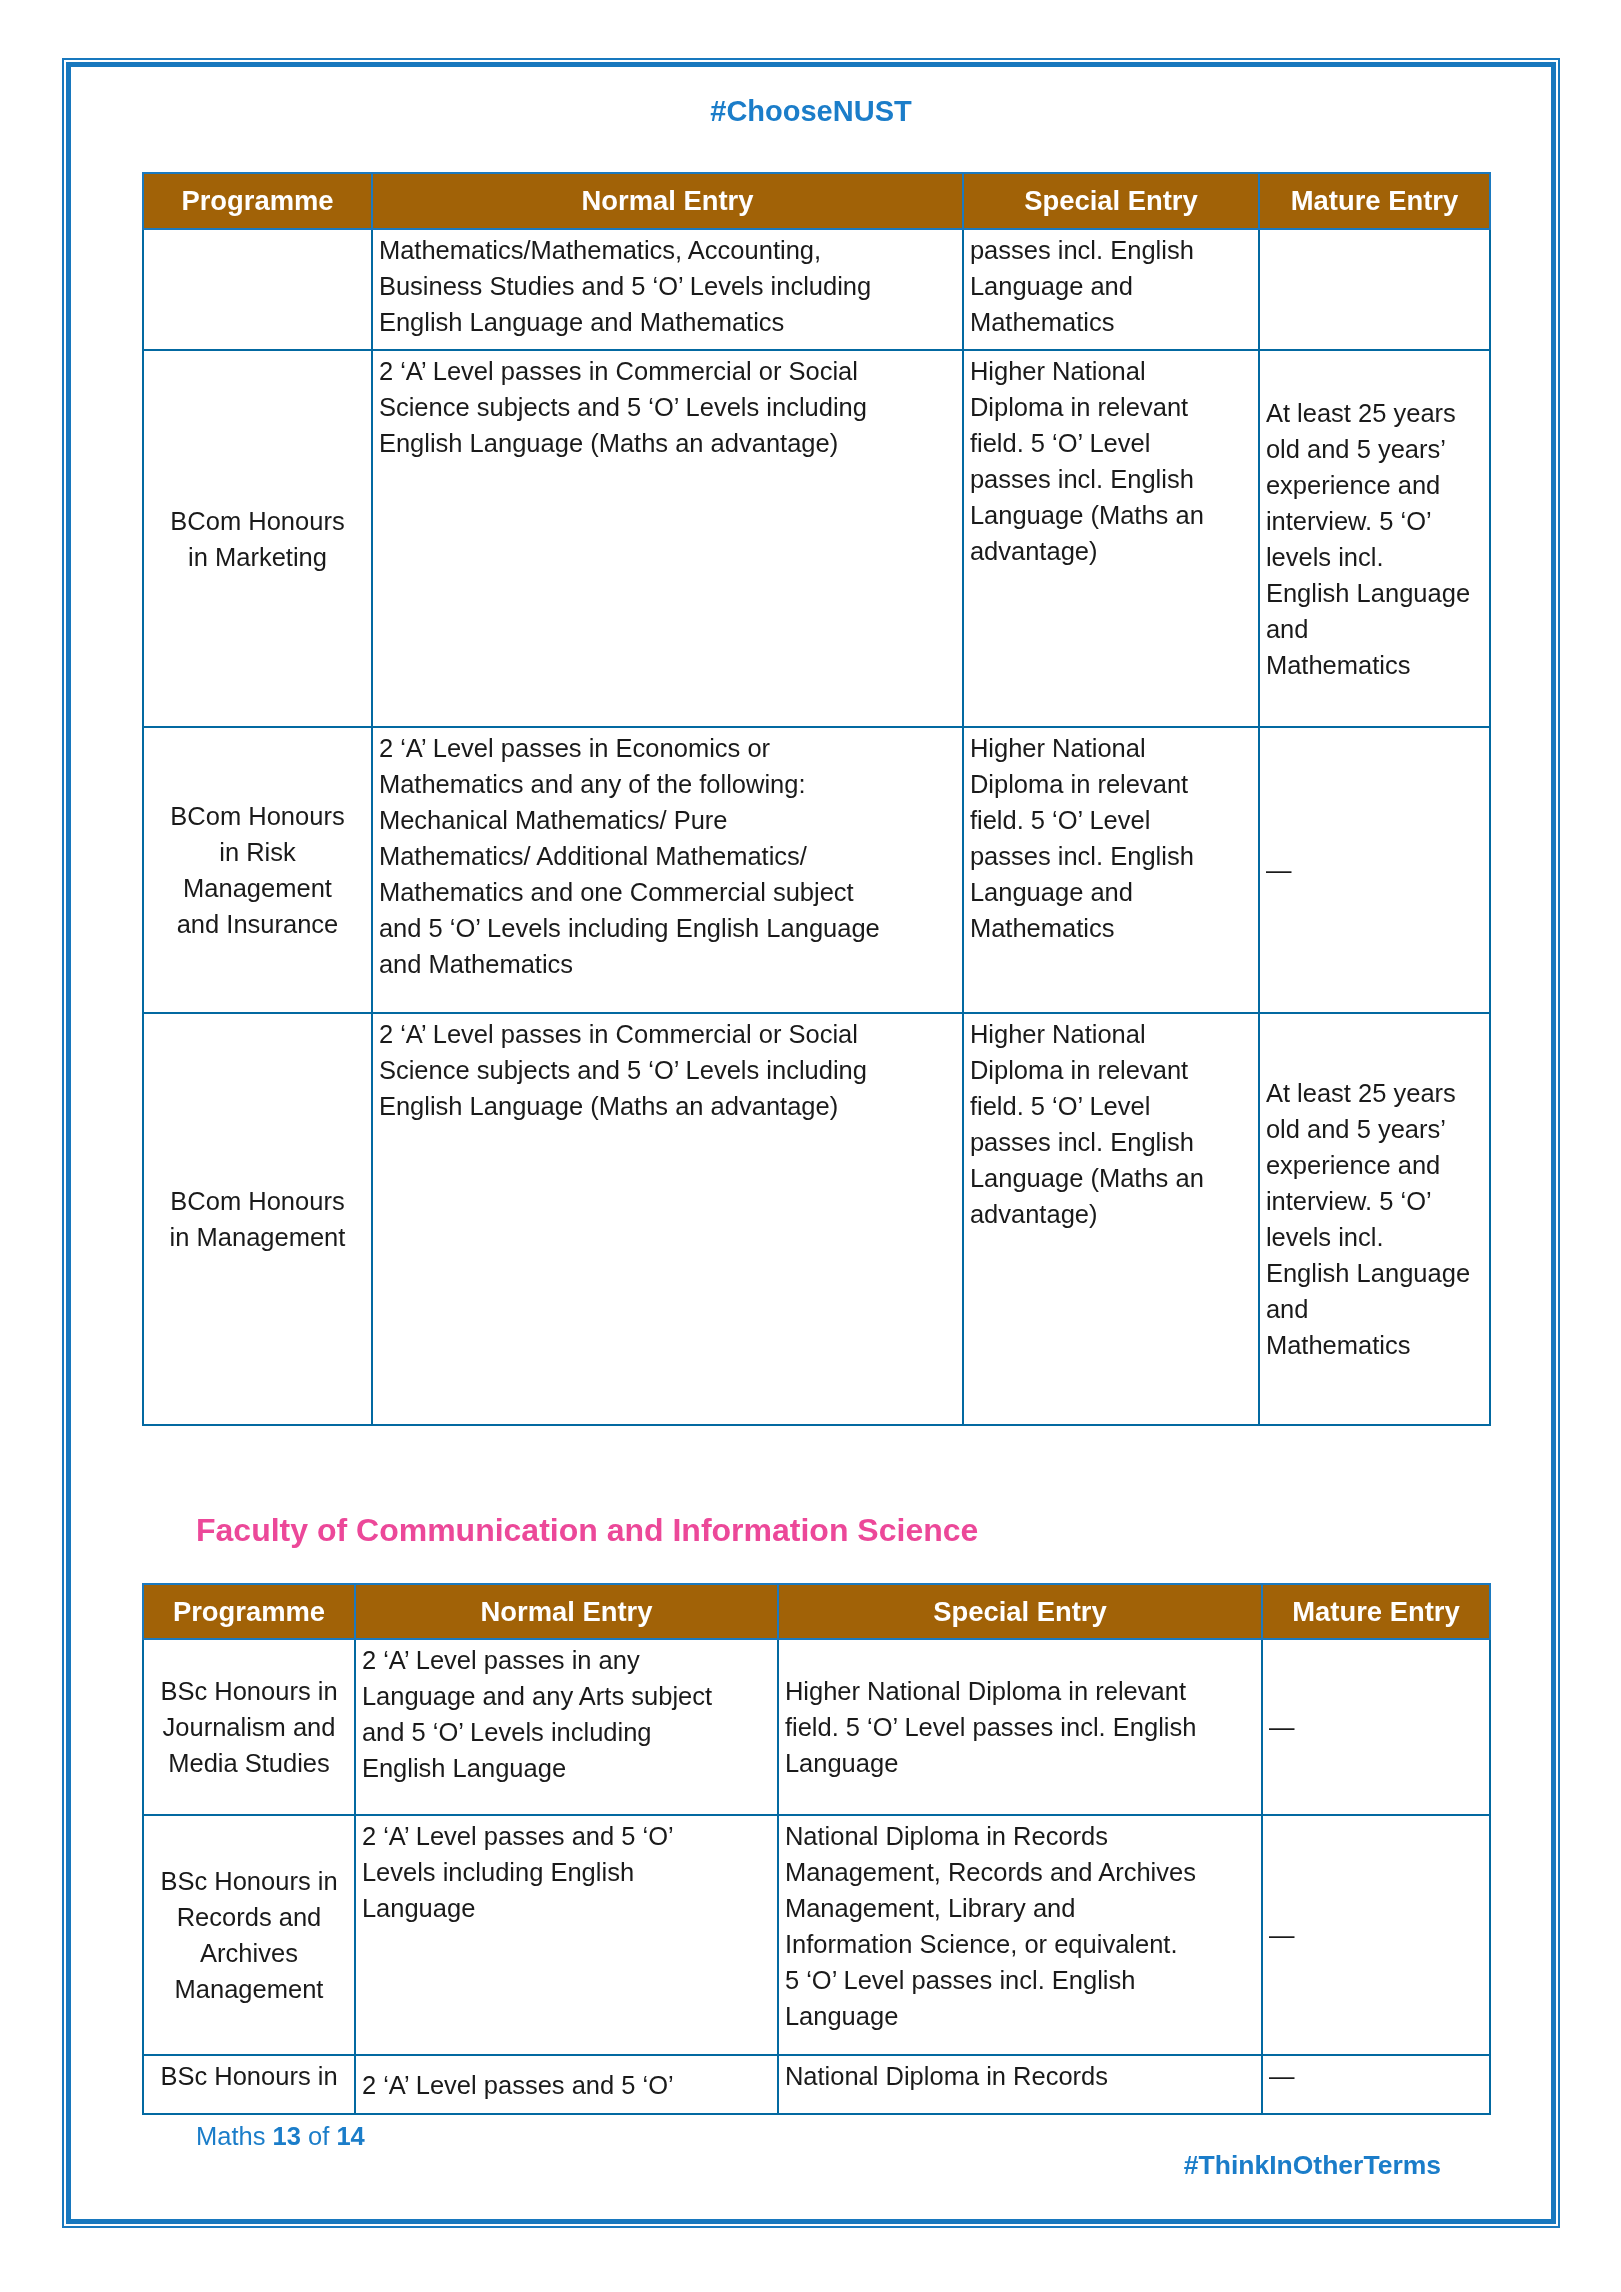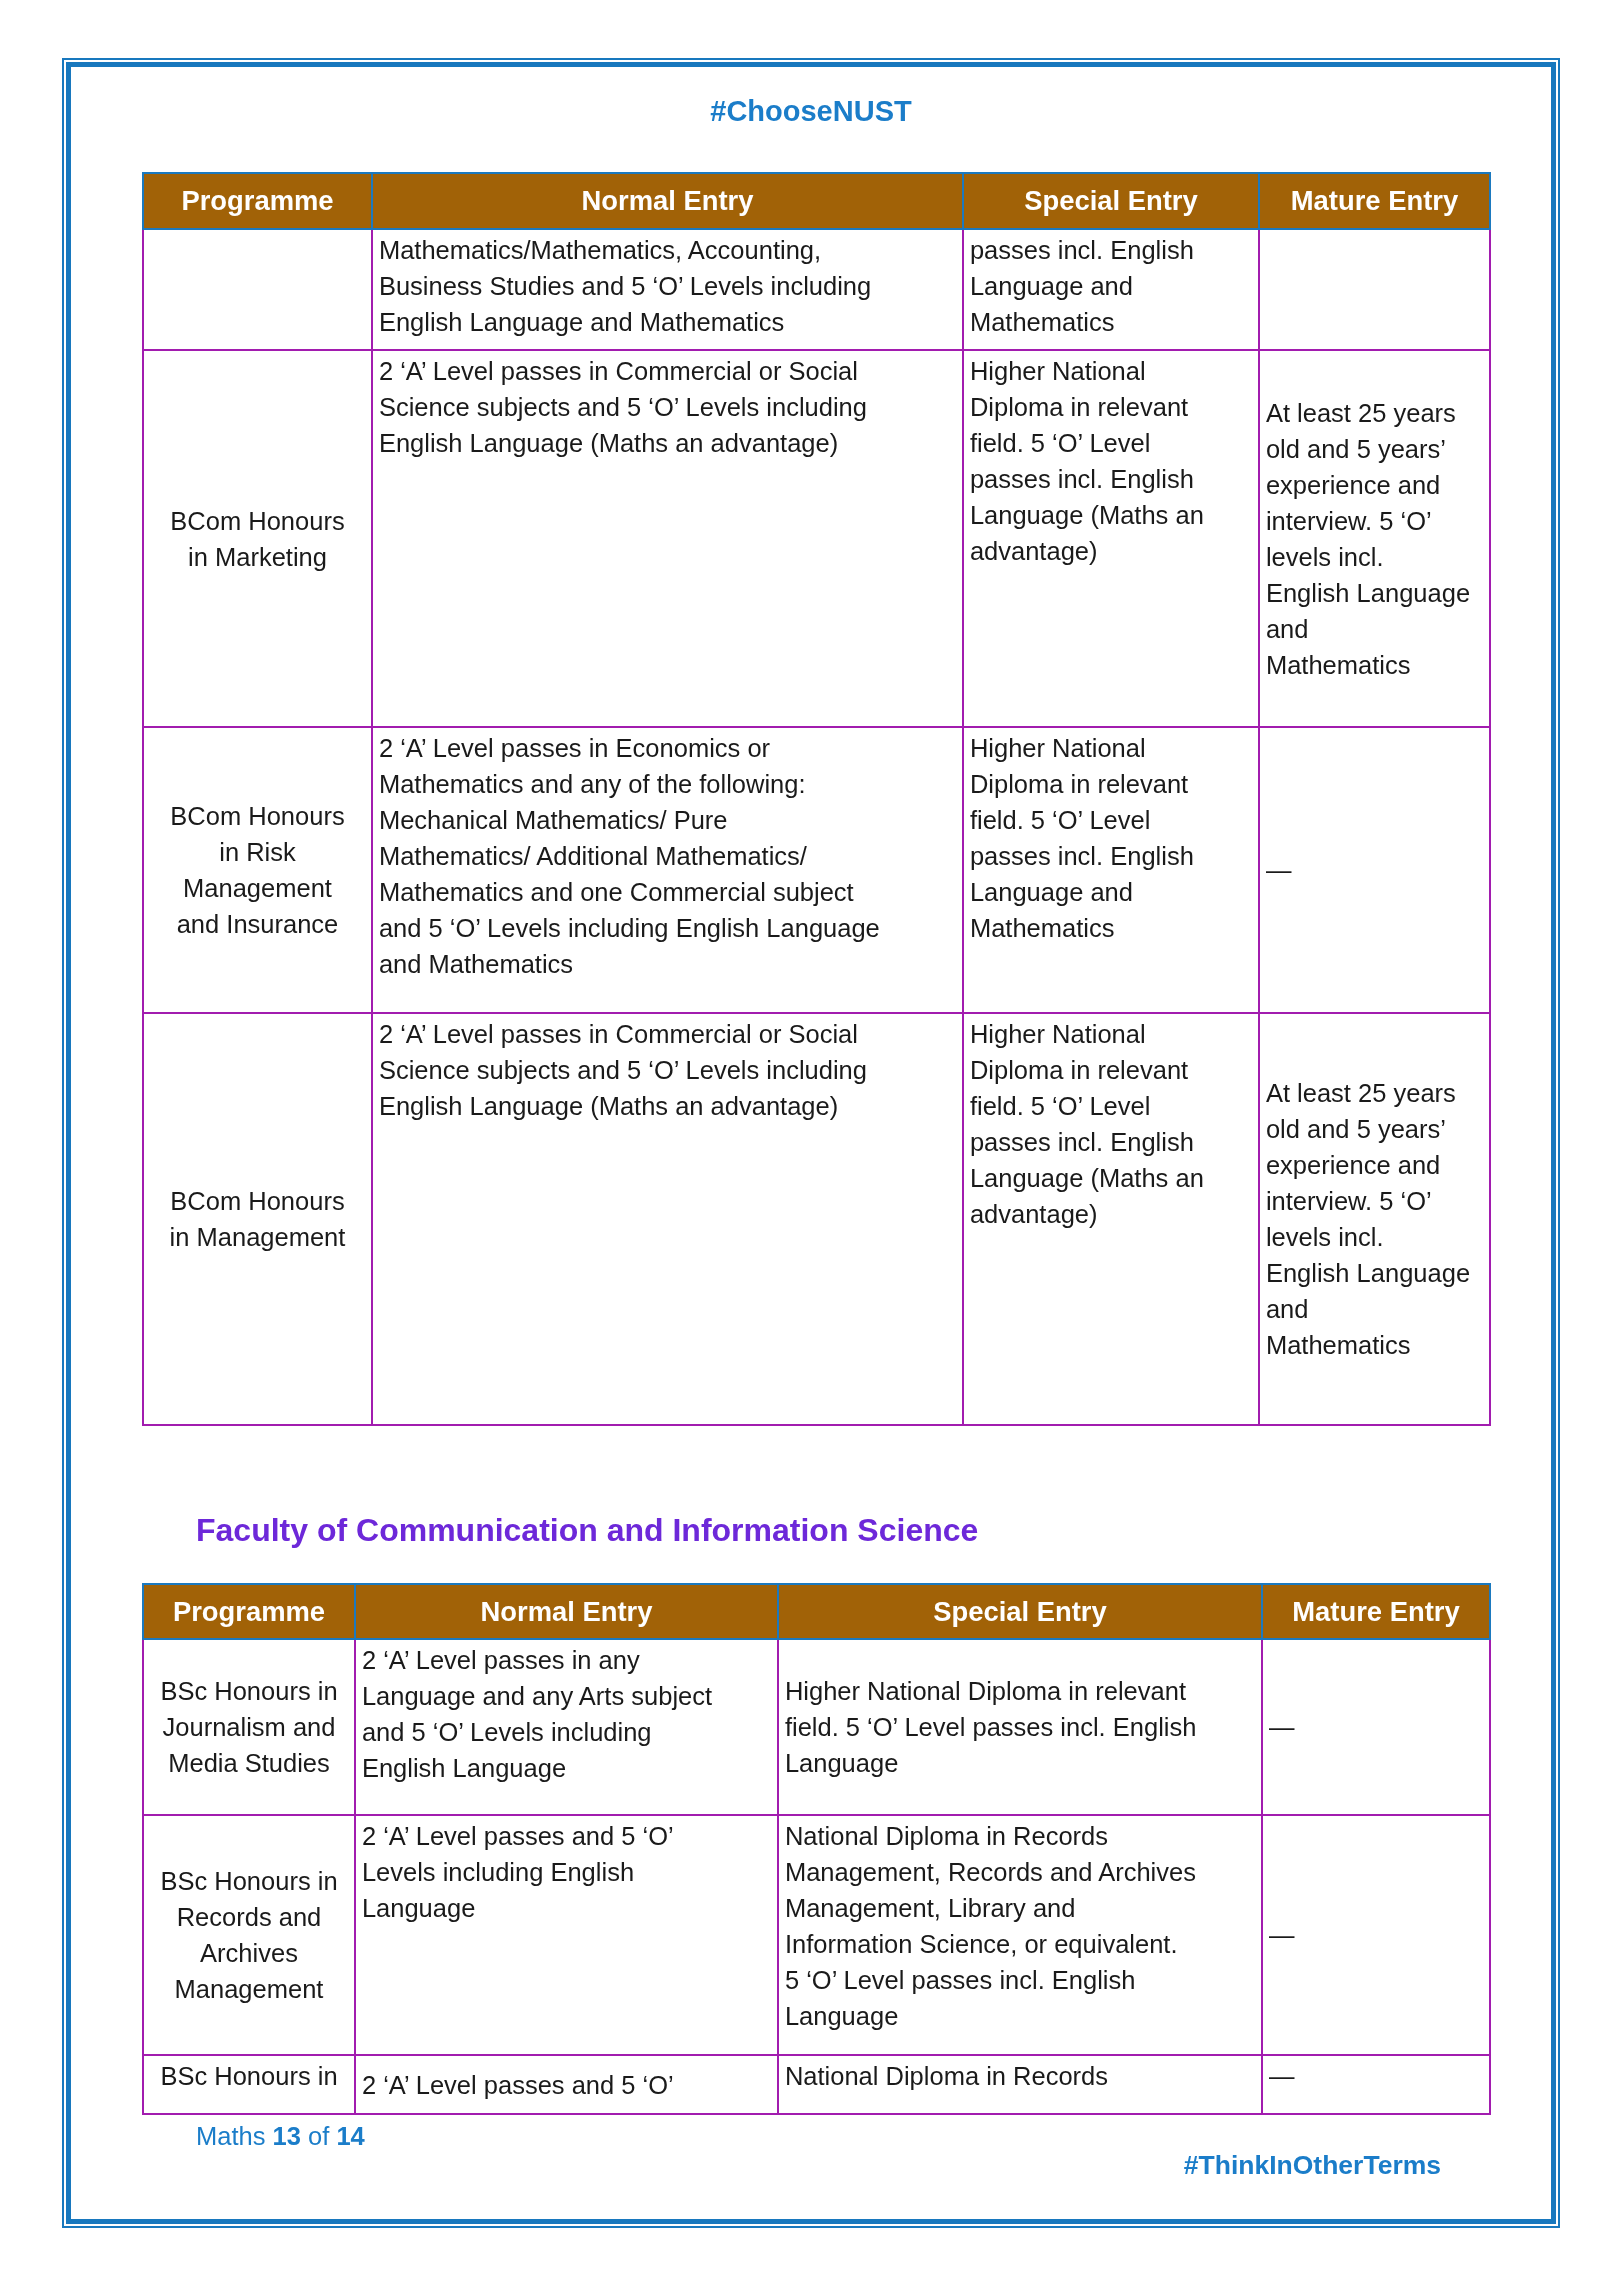--- a/index.html
+++ b/index.html
@@ -45,36 +45,36 @@
     border: 2px solid #1b79bf;
     color: #ffffff;
     font-size: 27.4px;
     font-weight: bold;
     text-align: center;
     vertical-align: middle;
   }
   table.t1 th { height: 56px; }
   table.t2 th { height: 55px; }
   table.req td {
-    border: 2px solid #a21caf;
+    border: 2px solid #0369a1;
     font-size: 25.5px;
     line-height: 36px;
     padding: 2px 5.9px;
     white-space: pre-line;
     overflow: hidden;
   }
   td.prog { font-weight: normal; text-align: center; }
   .va-t { vertical-align: top; }
   .va-m { vertical-align: middle; }
   .faculty-heading {
     position: absolute;
     left: 196px; top: 1512px;
     font-size: 32px;
     font-weight: bold;
-    color: #6d28d9;
+    color: #ec4899;
   }
   .footer-left {
     position: absolute;
     left: 196px; top: 2122px;
     font-size: 25.5px;
     color: #1b7dc9;
   }
   .footer-left b { font-weight: bold; }
   .footer-right {
     position: absolute;

